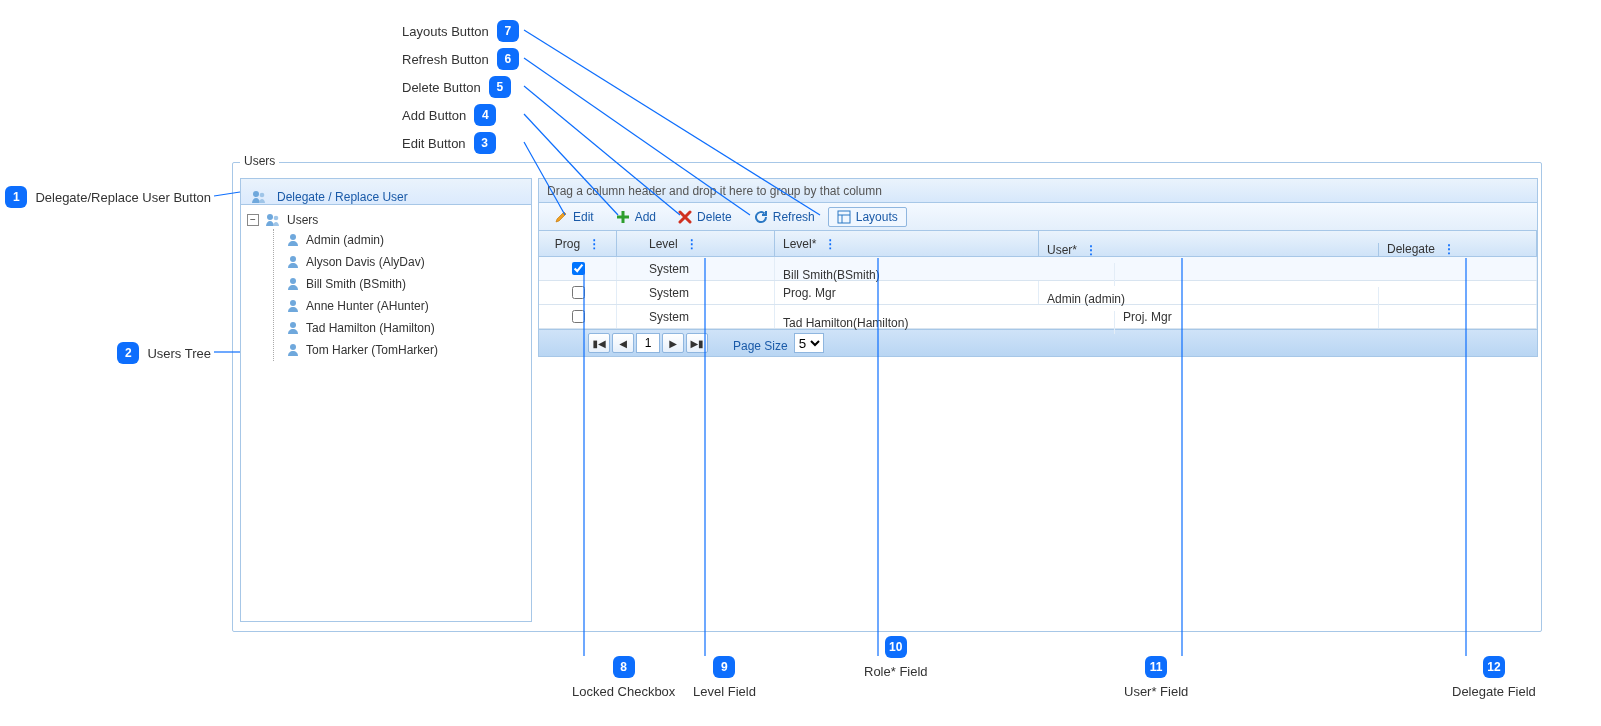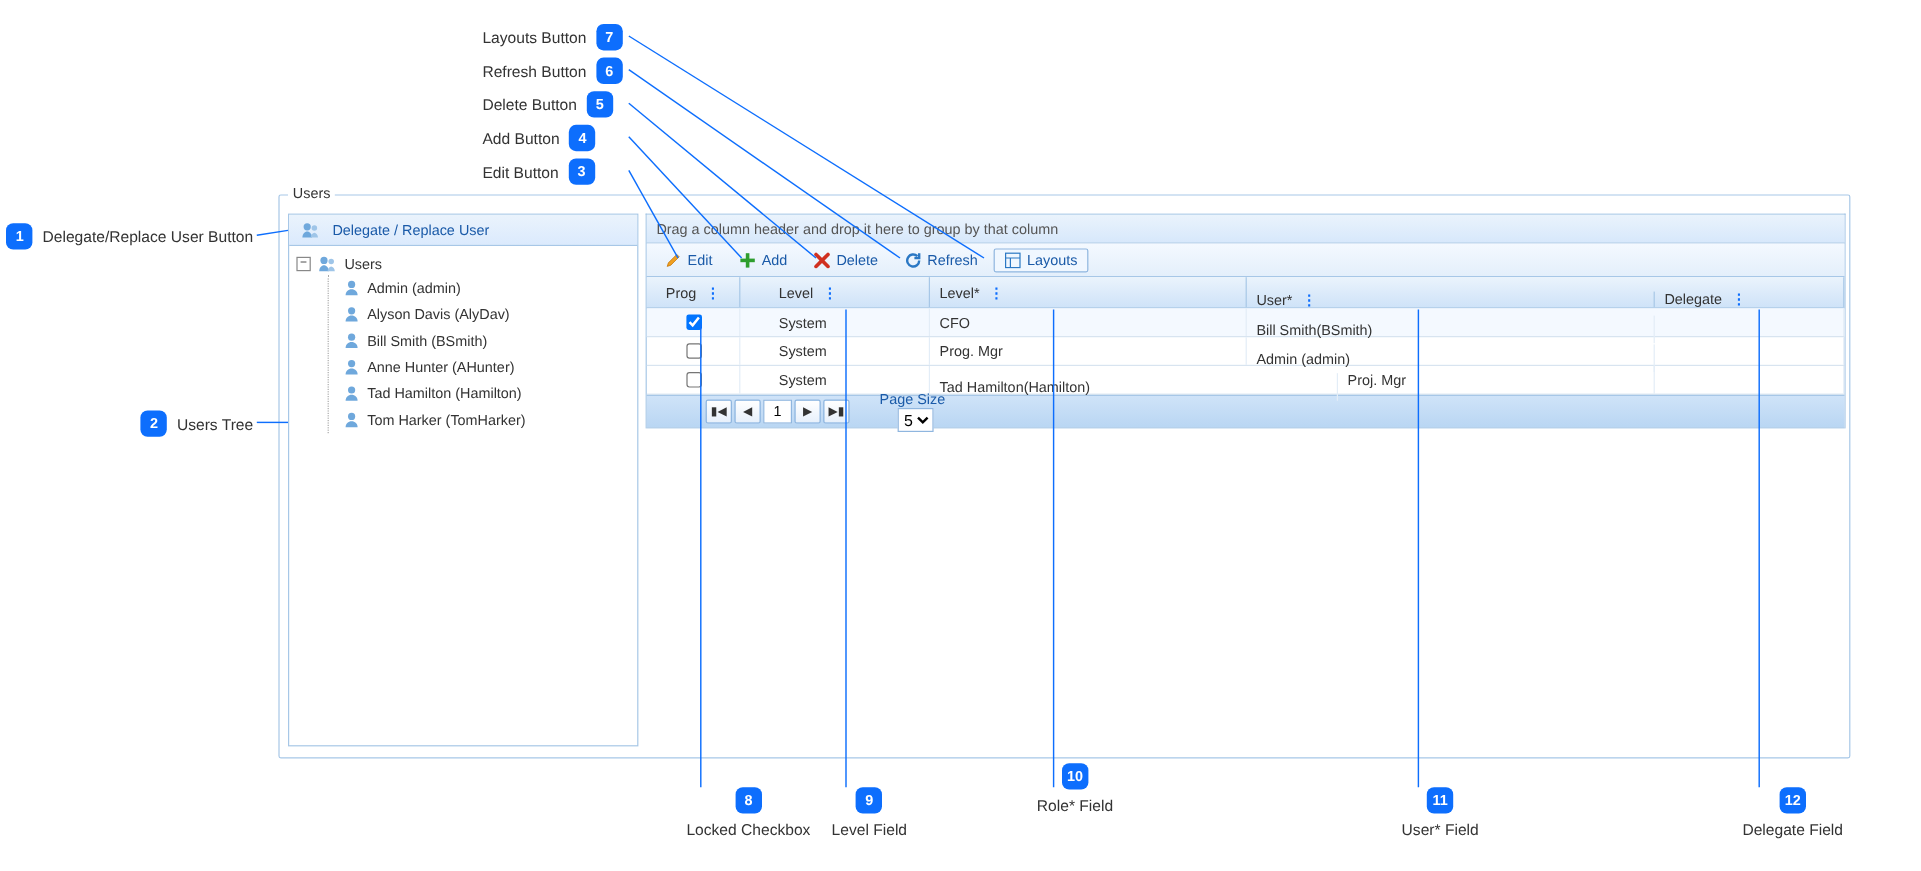--- a/index.html
+++ b/index.html
@@ -17,21 +17,21 @@
   
   svg.leaders { position:absolute; top:0; left:0; width:1601px; height:726px; pointer-events:none; }
   svg.leaders line { stroke:#0d6efd; stroke-width:1.2; }
 
   
   .panel-fieldset { position:absolute; left:232px; top:162px; width:1310px; height:470px; border:1px solid #a7c7e7; border-radius:2px; }
   .panel-legend { position:absolute; left:240px; top:154px; background:#fff; padding:0 4px; font-size:12px; color:#333; }
 
   
   .tree-panel { position:absolute; left:240px; top:178px; width:292px; height:444px; border:1px solid #a7c7e7; background: #fff; }
-  .delegate-btn { display:flex; align-items:center; height:26px; padding:0 10px; background:linear-gradient(#eaf3fc,#dbeafd); border-bottom:1px solid #a7c7e7; color:#1a5aa8; cursor:pointer; }
+  .delegate-btn { display:flex; align-items:flex-end; height:26px; padding:0 10px; background:linear-gradient(#eaf3fc,#dbeafd); border-bottom:1px solid #a7c7e7; color:#1a5aa8; cursor:pointer; }
   .delegate-btn .ic { margin-right:10px; }
   .tree { padding:6px 4px 6px 6px; color:#333; }
   .tree-root { display:flex; align-items:center; padding:2px 0; }
   .tree-root .toggle { width:12px; height:12px; border:1px solid #888; display:inline-flex; align-items:center; justify-content:center; font-size:10px; line-height:10px; margin-right:6px; cursor:pointer; background:#fff;}
   .tree-children { margin-left:26px; border-left:1px dotted #aaa; padding-left:12px; }
   .tree-item { display:flex; align-items:center; padding:4px 0; cursor:pointer; }
   .tree-item .ic, .tree-root .ic { margin-right:6px; }
   .user-icon svg, .ic svg { display:block; }
 
   
@@ -49,21 +49,21 @@
   .gr.sel { background:#f4f9ff; }
   .col-lock { width:78px; justify-content:center; }
   .col-level { width:134px;margin-left:24px; }
   .col-role { width:264px; }
   .col-user { width:340px;margin-top:12px; }
   .col-delegate { flex:1;align-items:flex-end; }
   .pager-bar { display:flex; align-items:center; height:28px; background:linear-gradient(#cfe3f8,#b9d6f3); border-top:1px solid #a7c7e7; border-bottom:1px solid #a7c7e7; padding:0 8px; }
   .pager-gap { width:40px; }
   .pbtn { width:22px; height:20px; border:1px solid #8fb6df; background:linear-gradient(#fff,#e7f0fb); border-radius:2px; margin:0 1px; display:inline-flex; align-items:center; justify-content:center; cursor:pointer; font-size:10px;}
   .pinput { width:24px; height:20px; border:1px solid #8fb6df; background:#fff; text-align:center; font-size:12px; margin:0 1px;}
-  .pagesize { margin-left:24px; display:flex; align-items:center; color:#1a5aa8;flex-direction:column;}
+  .pagesize { margin-left:24px; display:flex; align-items:flex-end; color:#1a5aa8;}
   .pagesize select { height:20px; border:1px solid #8fb6df; background:#fff; margin-left:6px;}
 
   
   input[type=checkbox]{ width:13px;height:13px; }
 </style>
 </head>
 <body>
 
 <div class="panel-fieldset"></div>
 <div class="panel-legend">Users</div>
@@ -221,21 +221,20 @@
         <span>Delegate</span>
         <span class="menu">⋮</span>
       </div>
   </div>
   <div class="grid-body">
     <div class="gr sel">
       <div class="gc col-lock">
           <input type="checkbox" checked="" style="">
         </div>
       <div class="gc col-level">System</div>
-      <div class="gc col-role">CFO</div>
       <div class="gc col-user">Bill Smith(BSmith)</div>
       <div class="gc col-delegate"></div>
     </div>
     <div class="gr">
       <div class="gc col-lock">
           <input type="checkbox" style="">
         </div>
       <div class="gc col-level">System</div>
       <div class="gc col-role">Prog. Mgr</div>
       <div class="gc col-user">Admin (admin)</div>
@@ -318,20 +317,20 @@
     <span class="label">Locked Checkbox</span>
   </div>
 <div class="callout-below" style="left:693px; top:656px;">
     <span class="badge">9</span>
     <span class="label">Level Field</span>
   </div>
 <div class="callout-below" style="left:864px; top:636px;">
     <span class="badge">10</span>
     <span class="label">Role* Field</span>
   </div>
-<div class="callout-below" style="left:1168px; top:656px;">
+<div class="callout-below" style="left:1124px; top:656px;">
     <span class="badge">11</span>
     <span class="label">User* Field</span>
   </div>
 <div class="callout-below" style="left:1452px; top:656px;">
     <span class="badge">12</span>
     <span class="label">Delegate Field</span>
   </div>
 
 </body></html>

